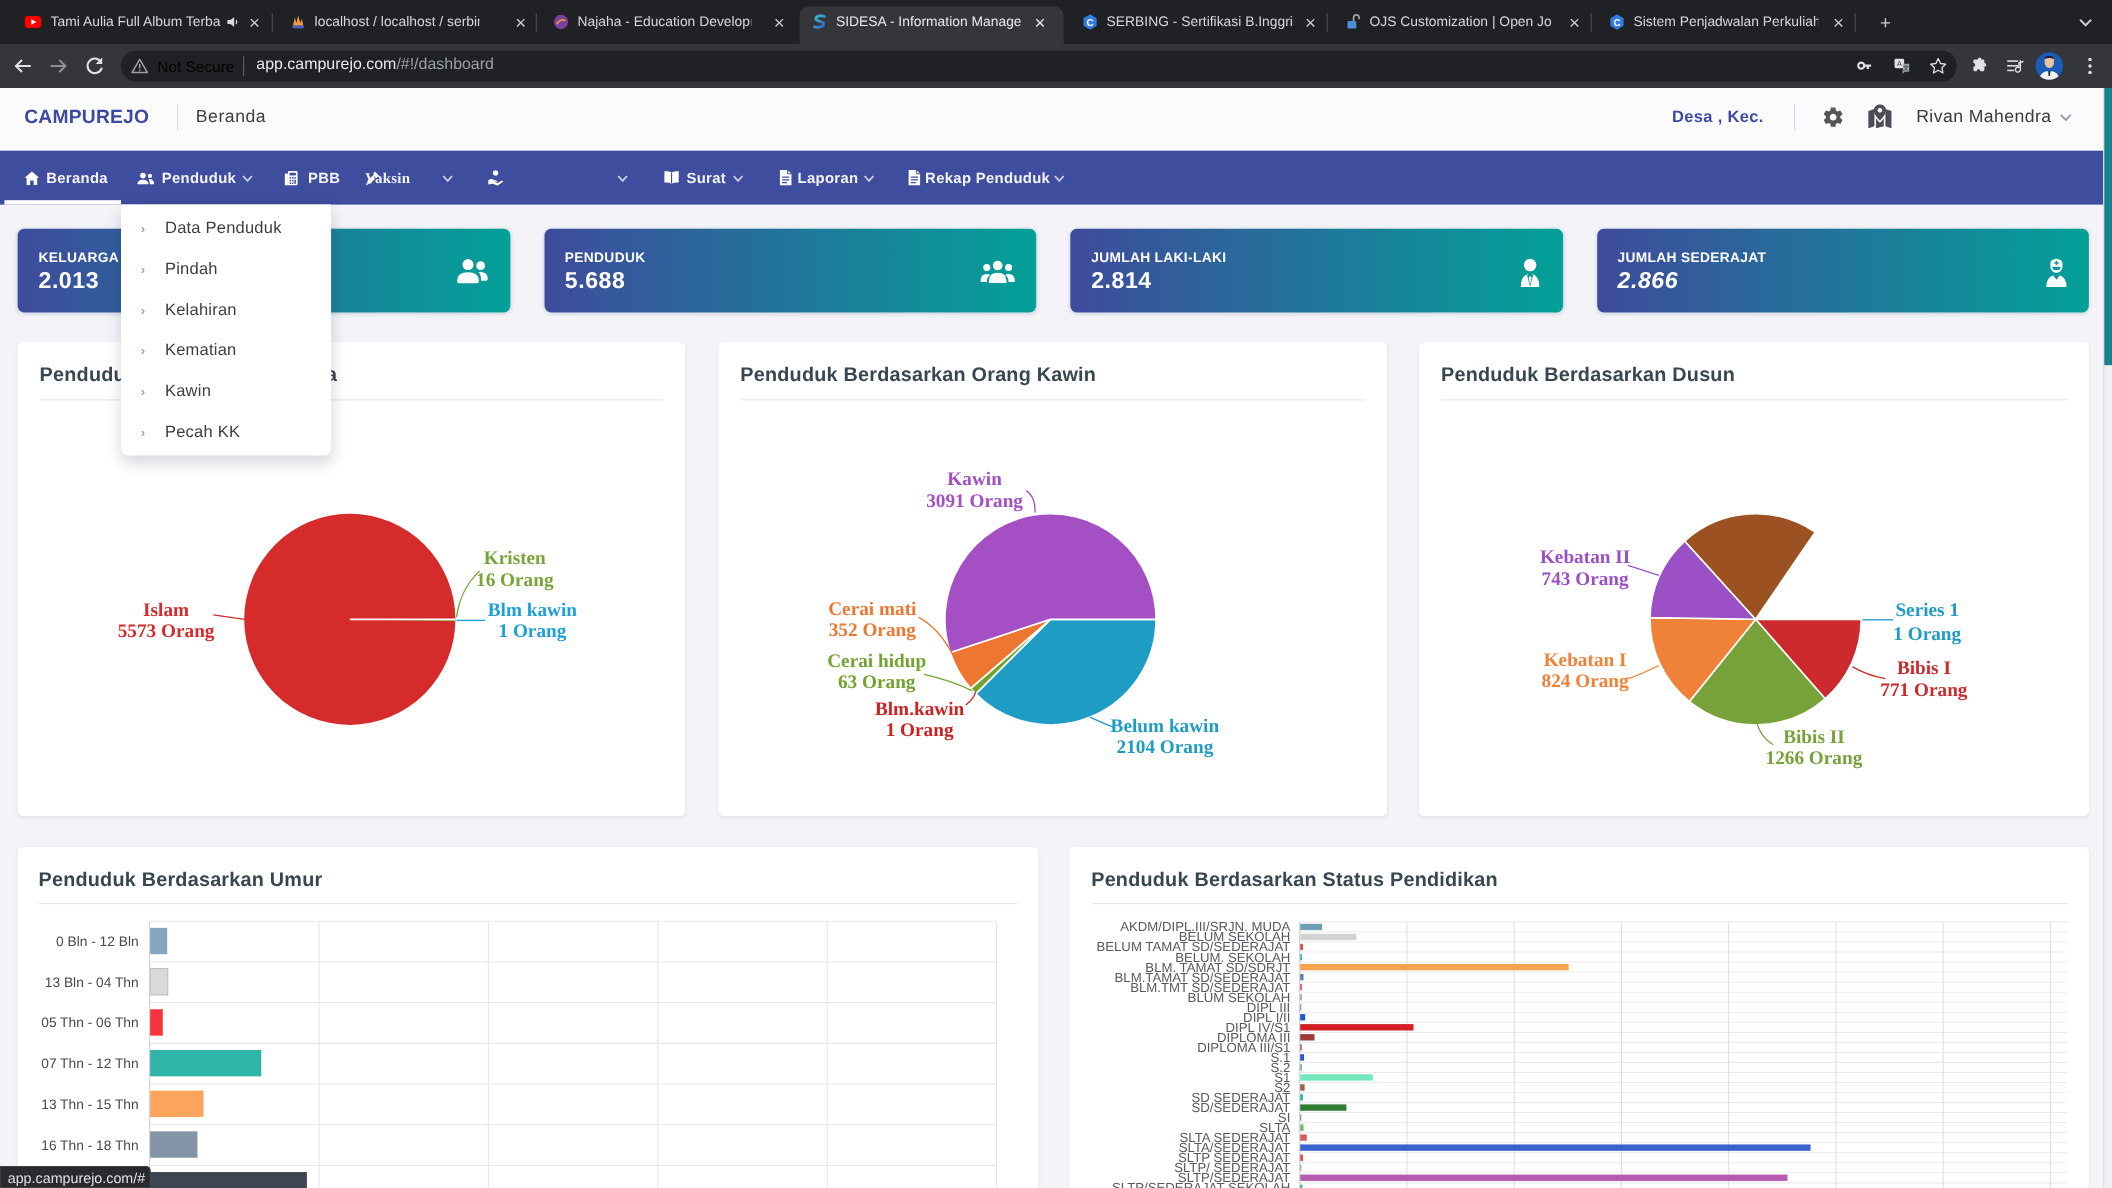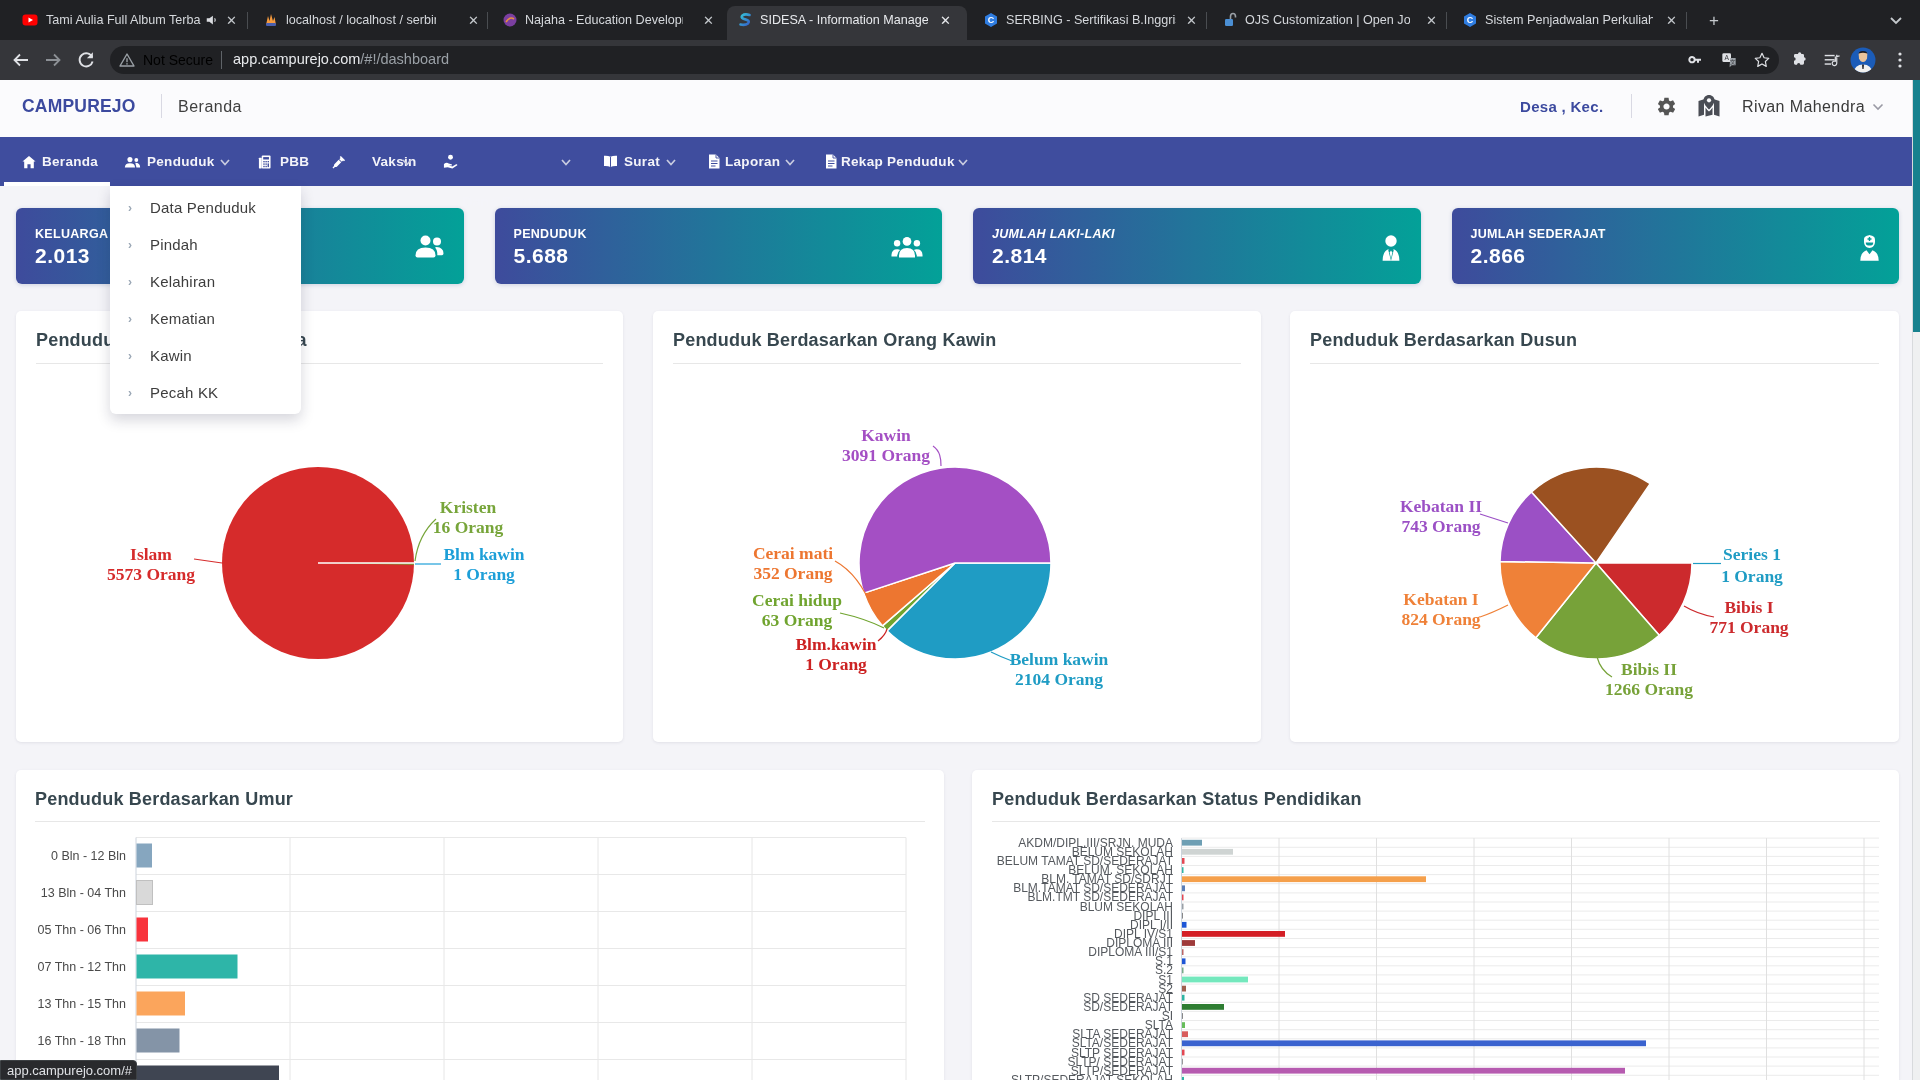--- a/index.html
+++ b/index.html
@@ -195,21 +195,21 @@
         <rect x="8" y="11.6" width="1.5" height="1.5"></rect>
       </g>
     </svg>
 <div class="abs navitem" style="left:280px;">PBB</div>
 <svg class="abs" style="left:331px;top:155px;" width="15" height="15" viewBox="0 0 16 16">
       <g fill="#fff">
         <path d="M10.5 1 L15 5.5 L13.8 6.7 L12.9 5.8 L11.5 7.2 L8.8 4.5 L10.2 3.1 L9.3 2.2 Z"></path>
         <path d="M8.2 5.1 L10.9 7.8 L6.5 12.2 Q5.5 13.2 4.2 12.8 L2.6 14.4 L1.6 13.4 L3.2 11.8 Q2.8 10.5 3.8 9.5 Z"></path>
       </g>
     </svg>
-<div class="abs navitem" style="left:372px;">Vaksin</div>
+<div class="abs navitem" style="left:332px;font-family:Liberation Serif, serif;">Vaksin</div>
 <svg class="abs" style="left:401.8px;top:159px;" width="10" height="7" viewBox="0 0 10 7">
       <path d="M1 1 L5 5.5 L9 1" stroke="#c9cce0" stroke-width="1.7" fill="none"></path>
     </svg>
 <svg class="abs" style="left:443px;top:154px;" width="15" height="16" viewBox="0 0 16 17">
       <g fill="#fff">
         <circle cx="8" cy="3.4" r="2.6"></circle>
         <path d="M1 10.5 Q4 8.5 6 10 L9 11 Q10 11.5 9.5 12.3 L6.5 12 L9.8 13.2 L14 11 Q15.3 10.6 15.3 12 L10 15.5 L5 14 L1 14.5 Z"></path>
       </g>
     </svg>
 <div class="abs navitem" style="left:463px;margin-top:40px;">Dana Bantuan</div>
@@ -250,25 +250,25 @@
 <svg class="abs" style="left:957.5px;top:159px;" width="10" height="7" viewBox="0 0 10 7">
       <path d="M1 1 L5 5.5 L9 1" stroke="#c9cce0" stroke-width="1.7" fill="none"></path>
     </svg>
 <div class="abs" style="left:16.0px;top:208px;width:447.5px;height:76px;border-radius:6px;background:linear-gradient(90deg,#3e4b9c 0%,#03a198 100%);box-shadow:0 1px 4px rgba(40,60,120,0.18);"></div>
 <div class="abs statlabel" style="left:35.0px;top:227px;">KELUARGA</div>
 <div class="abs statnum" style="left:35.0px;top:244px;">2.013</div>
 <div class="abs" style="left:494.5px;top:208px;width:447.5px;height:76px;border-radius:6px;background:linear-gradient(90deg,#3e4b9c 0%,#03a198 100%);box-shadow:0 1px 4px rgba(40,60,120,0.18);"></div>
 <div class="abs statlabel" style="left:513.5px;top:227px;">PENDUDUK</div>
 <div class="abs statnum" style="left:513.5px;top:244px;">5.688</div>
 <div class="abs" style="left:973.0px;top:208px;width:447.5px;height:76px;border-radius:6px;background:linear-gradient(90deg,#3e4b9c 0%,#03a198 100%);box-shadow:0 1px 4px rgba(40,60,120,0.18);"></div>
-<div class="abs statlabel" style="left:992.0px;top:227px;font-style:italic;">JUMLAH LAKI-LAKI</div>
+<div class="abs statlabel" style="left:992.0px;top:227px;">JUMLAH LAKI-LAKI</div>
 <div class="abs statnum" style="left:992.0px;top:244px;">2.814</div>
 <div class="abs" style="left:1451.5px;top:208px;width:447.5px;height:76px;border-radius:6px;background:linear-gradient(90deg,#3e4b9c 0%,#03a198 100%);box-shadow:0 1px 4px rgba(40,60,120,0.18);"></div>
 <div class="abs statlabel" style="left:1470.5px;top:227px;">JUMLAH SEDERAJAT</div>
-<div class="abs statnum" style="left:1470.5px;top:244px;">2.866</div>
+<div class="abs statnum" style="left:1470.5px;top:244px;font-style:italic;">2.866</div>
 <svg class="abs" style="left:413px;top:234px;" width="32" height="25" viewBox="0 0 32 25">
       <g fill="#fff">
         <circle cx="12.5" cy="6.5" r="5"></circle>
         <path d="M2.5 21.5 Q2.5 13.5 12.5 13.5 Q22.5 13.5 22.5 21.5 Q22.5 23.5 20.5 23.5 L4.5 23.5 Q2.5 23.5 2.5 21.5 Z"></path>
         <circle cx="24" cy="7.5" r="4"></circle>
         <path d="M23.5 13 Q30.5 13.5 30.5 19.5 Q30.5 21.3 28.7 21.3 L24.3 21.3 Q24.6 16 22 13.4 Z"></path>
       </g>
     </svg>
 <svg class="abs" style="left:891px;top:236px;" width="32" height="23" viewBox="0 0 34 24">
       <g fill="#fff">

